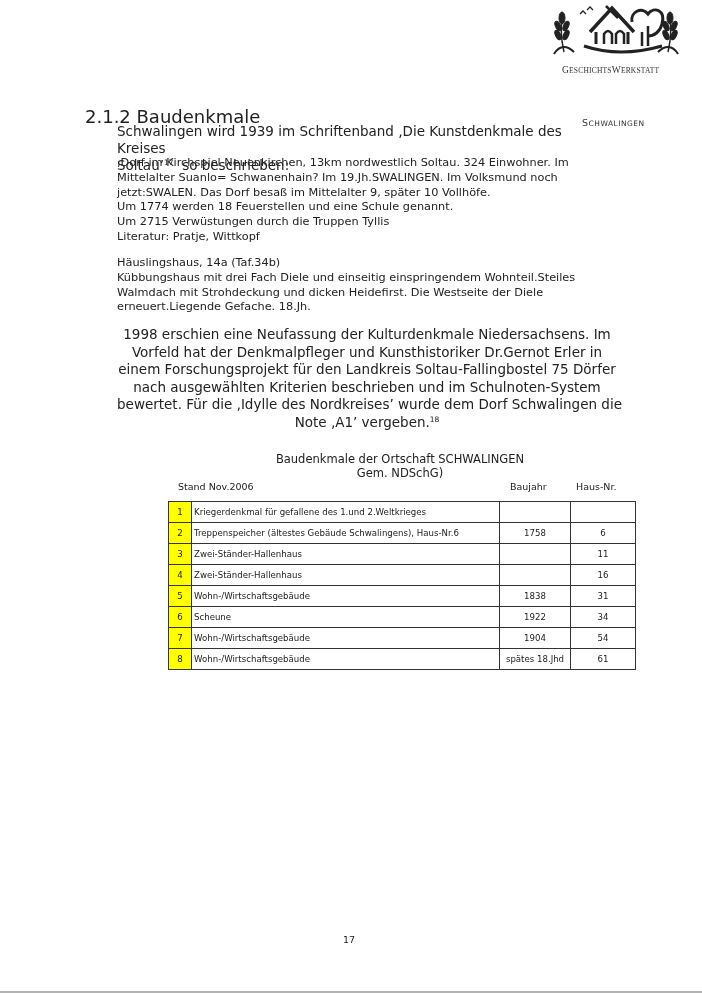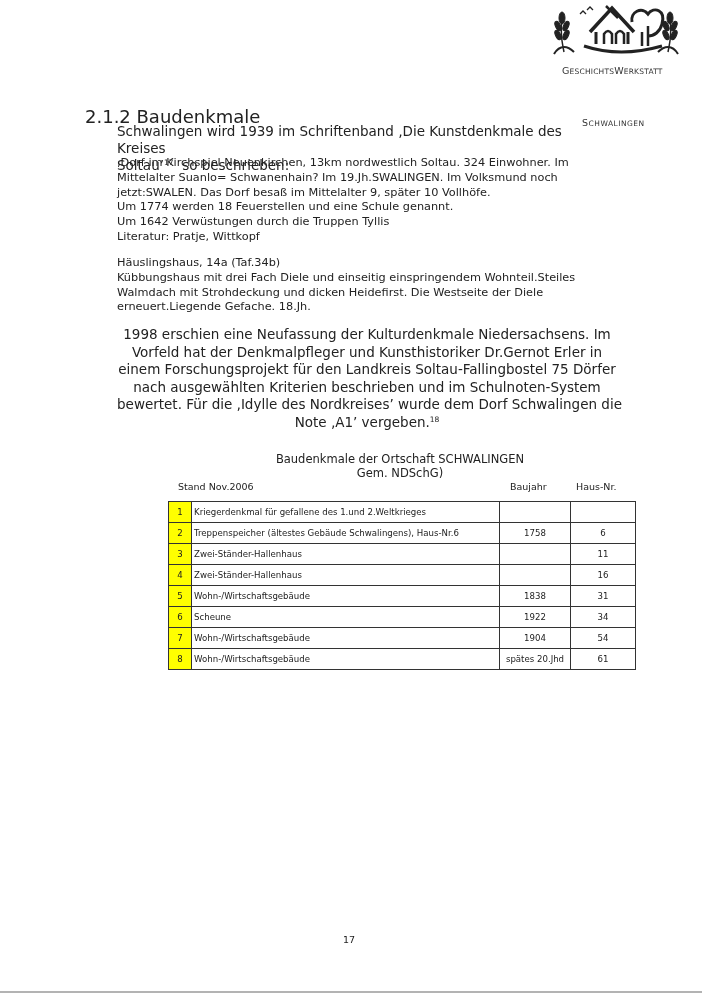--- a/index.html
+++ b/index.html
@@ -2,21 +2,21 @@
 <html><head>
 <meta charset="utf-8">
 <style>
   html, body { margin: 0; padding: 0; background: #ffffff; }
   body {
     width: 702px; height: 993px; position: relative; overflow: hidden;
     font-family: "DejaVu Sans", sans-serif; color: #1a1a1a;
   }
   .logo { position: absolute; left: 550px; top: 2px; width: 132px; height: 88px; }
   .logo svg { position: absolute; left: 0; top: 0; }
-  .logo-line1 { position: absolute; left: 12px; top: 63px; font-size: 9.5px; letter-spacing: 0.2px; color: #333; white-space: nowrap; }
+  .logo-line1 { position: absolute; left: 12px; top: 63px; font-size: 9.5px; letter-spacing: 0.2px; color: #333; white-space: nowrap; font-family: Liberation Serif, serif; }
   .logo-line2 { position: absolute; left: 32px; top: 75px; font-size: 9.5px; letter-spacing: 0.5px; color: #333; white-space: nowrap; margin-top: 40px; }
   .logo .sc { font-size: 7.5px; }
 
   .heading { position: absolute; left: 85px; top: 106px; font-size: 18px; color: #222; }
   .para1 { position: absolute; left: 117px; top: 123px; width: 490px; font-size: 13.5px; line-height: 17px; color: #222; }
   .para1 sup, .para3 sup { font-size: 7.5px; vertical-align: 5px; line-height: 0; }
   .quote { position: absolute; left: 117px; top: 156px; width: 500px; font-size: 11.3px; line-height: 14.8px; color: #222; }
   .quote div { white-space: nowrap; }
   .hl { position: absolute; left: 117px; top: 256px; width: 500px; font-size: 11.3px; line-height: 14.8px; color: #222; }
   .hl div { white-space: nowrap; }
@@ -89,21 +89,21 @@
 <div class="para1">
   <div>Schwalingen wird 1939 im Schriftenband ‚Die Kunstdenkmale des Kreises</div>
   <div><span>Soltau’</span><sup>17</sup><span style="white-space:pre">  so beschrieben:</span></div>
 </div>
 
 <div class="quote">
   <div>‚Dorf im Kirchspiel Neuenkirchen, 13km nordwestlich Soltau. 324 Einwohner. Im</div>
   <div>Mittelalter Suanlo= Schwanenhain? Im 19.Jh.SWALINGEN. Im Volksmund noch</div>
   <div>jetzt:SWALEN. Das Dorf besaß im Mittelalter 9, später 10 Vollhöfe.</div>
   <div>Um 1774 werden 18 Feuerstellen und eine Schule genannt.</div>
-  <div>Um 1642 Verwüstungen durch die Truppen Tyllis</div>
+  <div>Um 2715 Verwüstungen durch die Truppen Tyllis</div>
   <div>Literatur: Pratje, Wittkopf</div>
 </div>
 
 <div class="hl">
   <div>Häuslingshaus, 14a (Taf.34b)</div>
   <div>Kübbungshaus mit drei Fach Diele und einseitig einspringendem Wohnteil.Steiles</div>
   <div>Walmdach mit Strohdeckung und dicken Heidefirst. Die Westseite der Diele</div>
   <div>erneuert.Liegende Gefache. 18.Jh.</div>
 </div>
 
@@ -164,20 +164,20 @@
       </tr>
       <tr>
         <td class="num" style="background: rgb(255, 255, 0);">7</td>
         <td class="desc">Wohn-/Wirtschaftsgebäude</td>
         <td class="year">1904</td>
         <td class="house">54</td>
       </tr>
       <tr>
         <td class="num" style="background: rgb(255, 255, 0);">8</td>
         <td class="desc">Wohn-/Wirtschaftsgebäude</td>
-        <td class="year">spätes 20.Jhd</td>
+        <td class="year">spätes 18.Jhd</td>
         <td class="house">61</td>
       </tr>
     </tbody>
 </table>
 
 <div class="page-number">17</div>
 <div class="page-edge"></div>
 
 </body></html>

